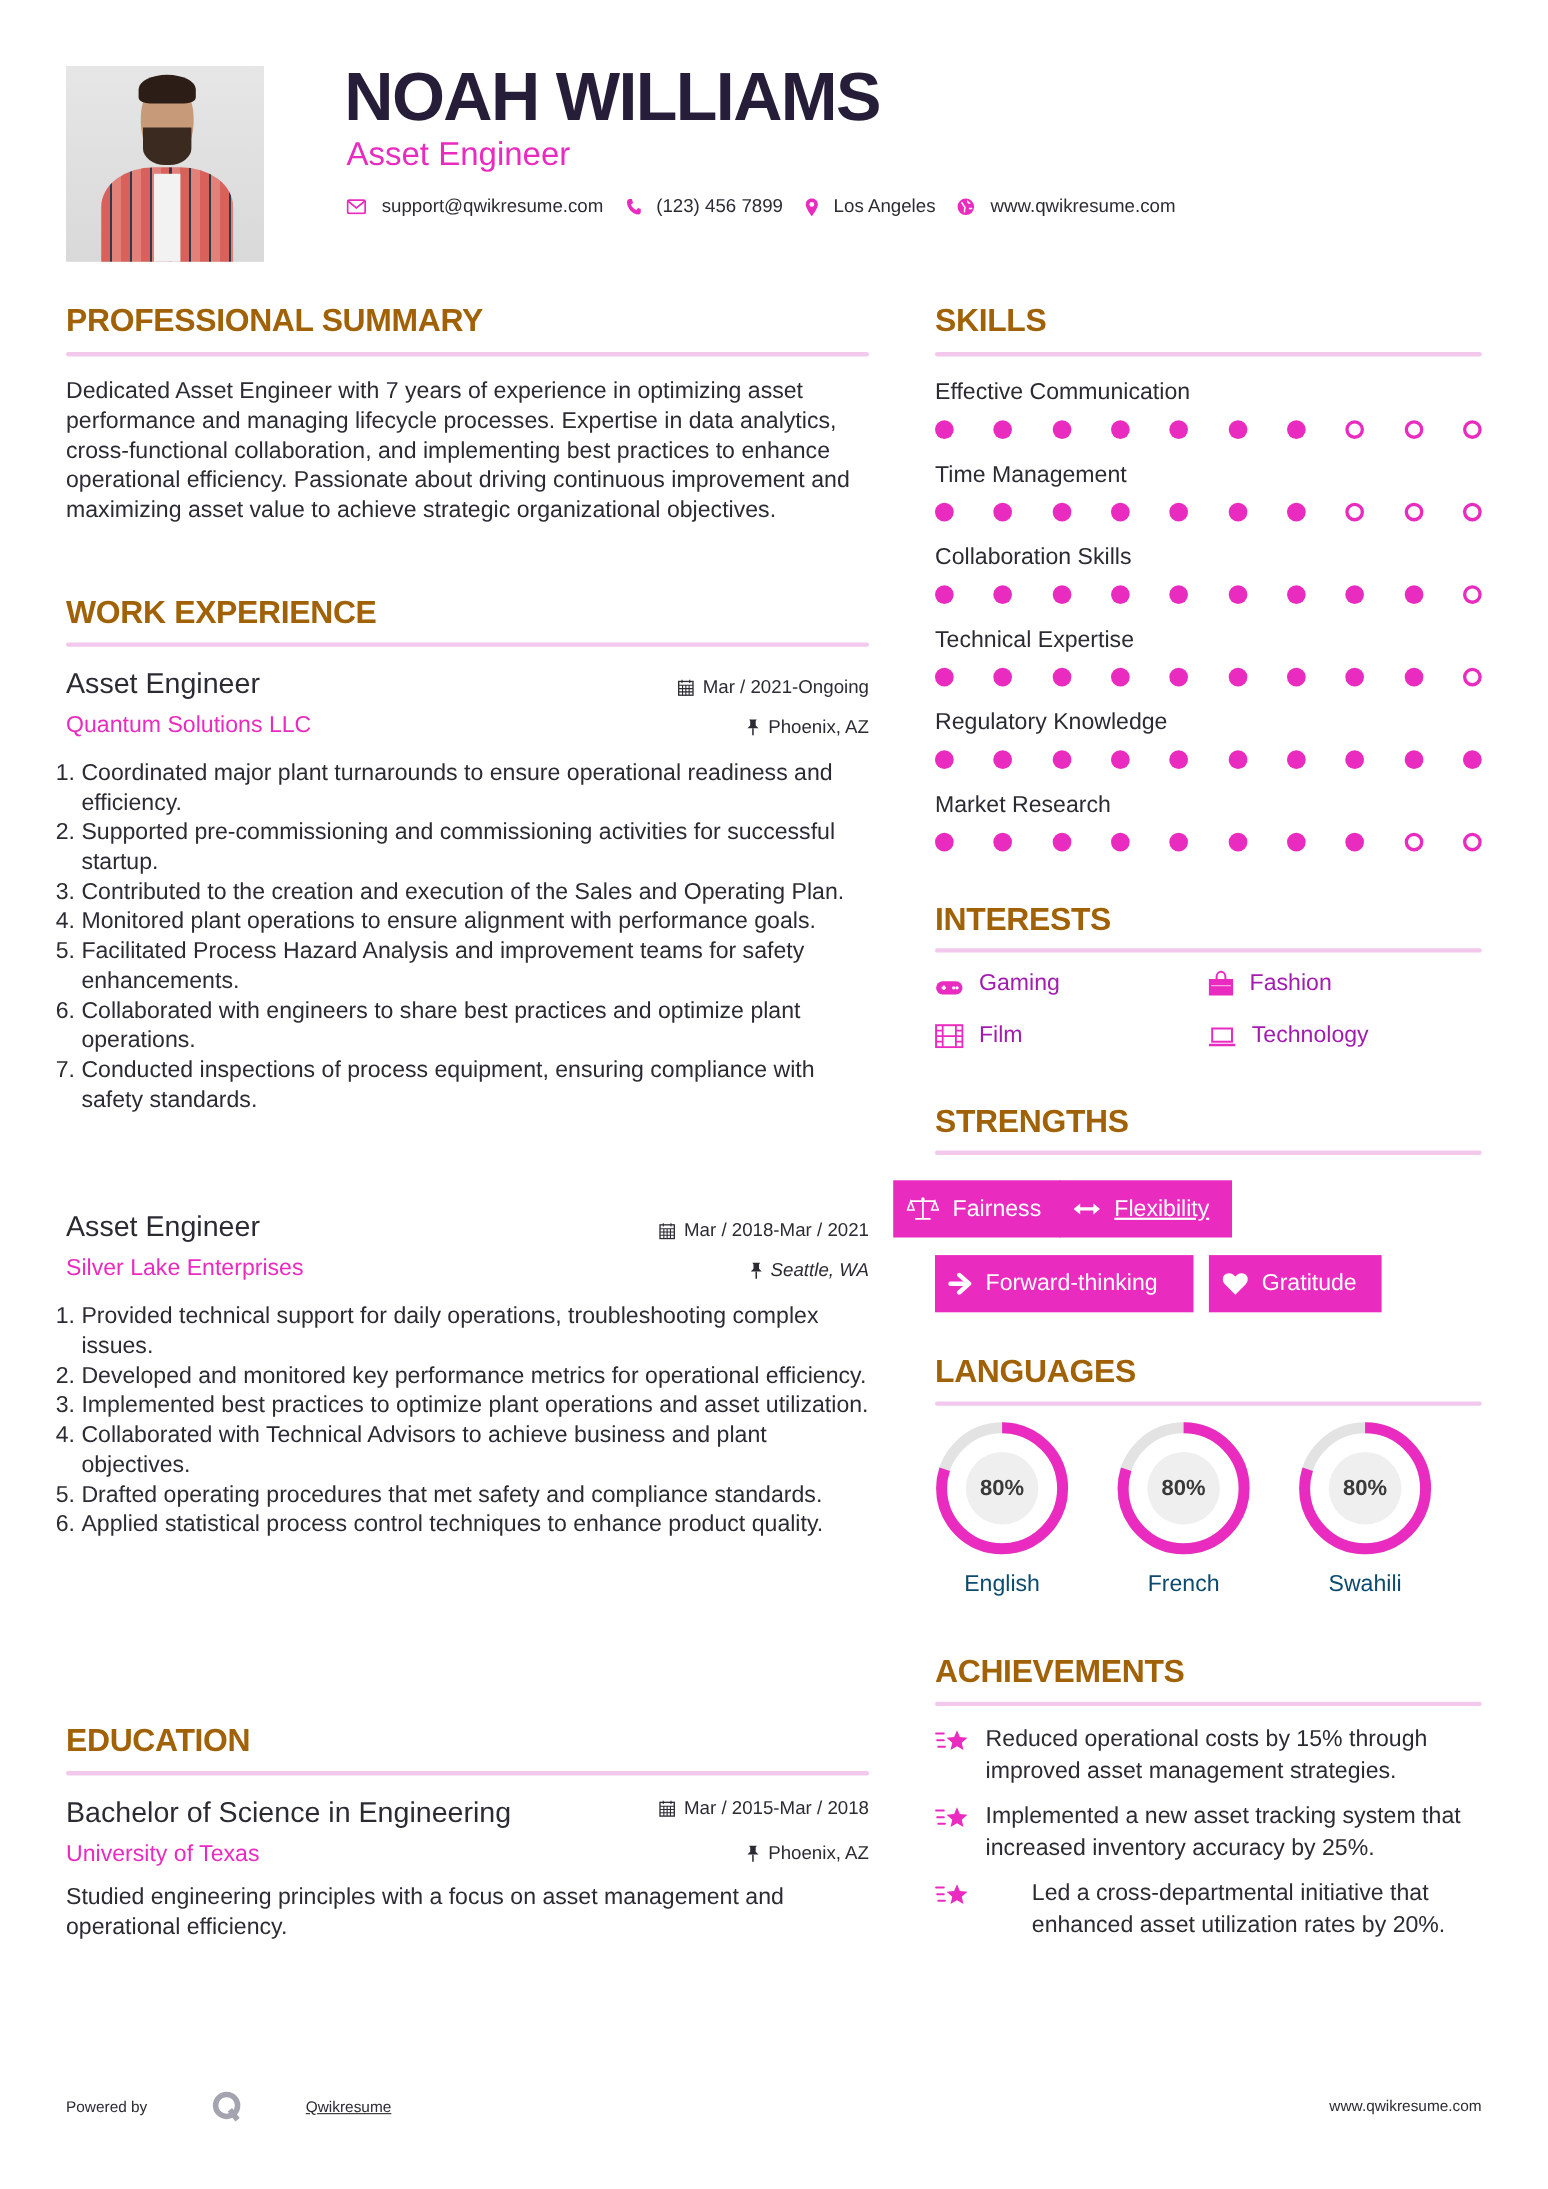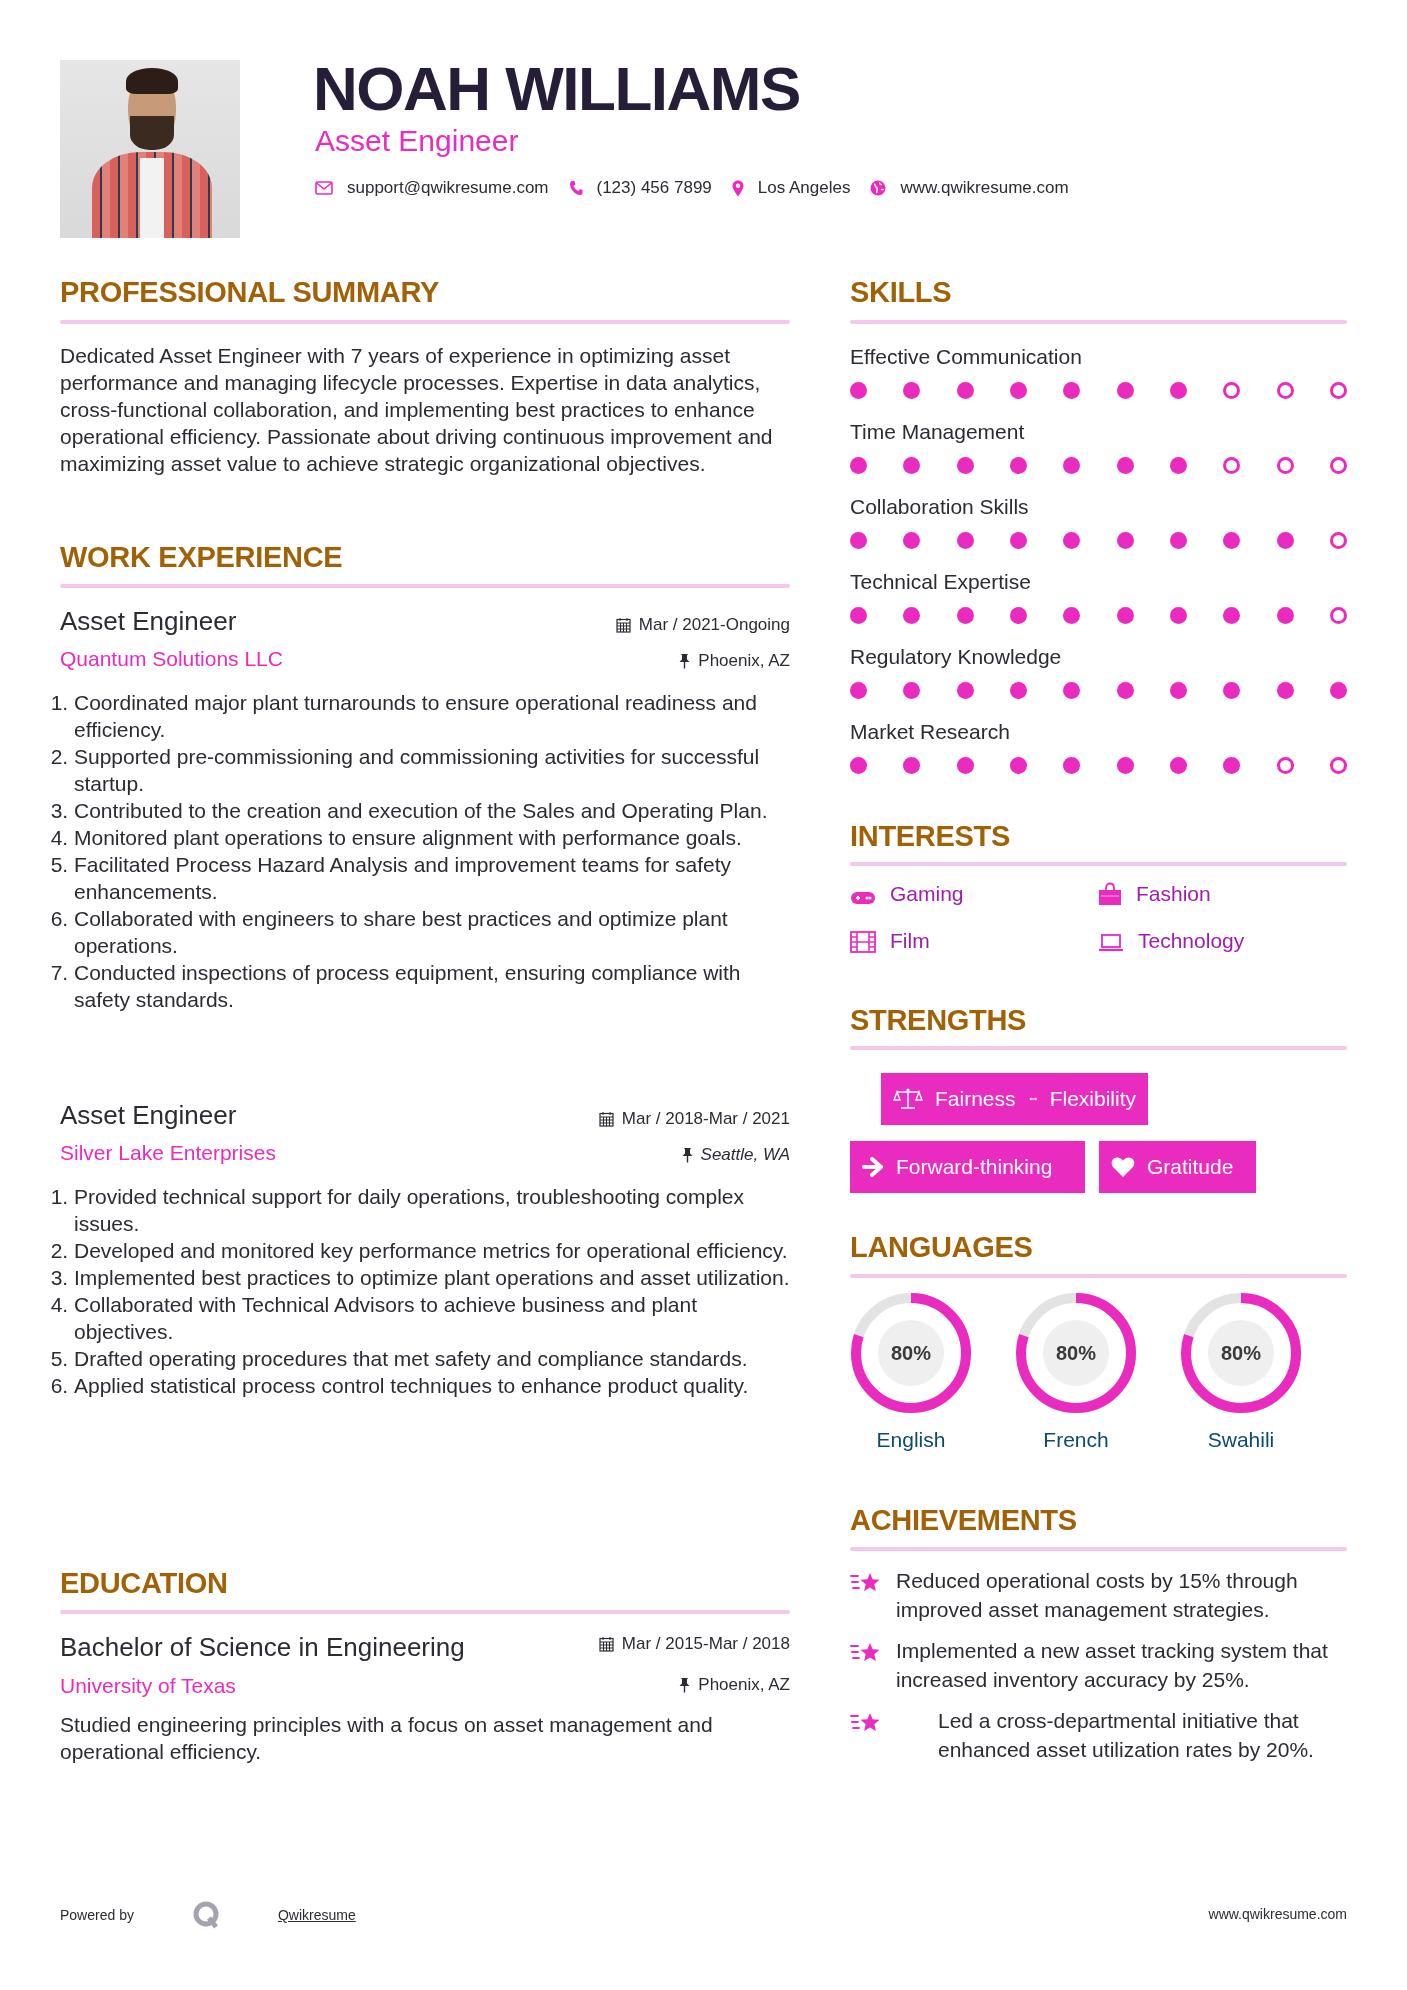--- a/index.html
+++ b/index.html
@@ -310,29 +310,29 @@
   <div class="interest" style="left:1098px; top:929px;">
     <svg width="26" height="20" viewBox="0 0 26 20">
         <rect x="4" y="2" width="18" height="12" fill="none" stroke="#ea2bbf" stroke-width="1.8"></rect>
         <path d="M1 17 H25" stroke="#ea2bbf" stroke-width="2.2"></path>
       </svg>
     <span>Technology</span>
   </div>
 
   <div class="sec-title" style="left:850px; top:1004px;">STRENGTHS</div>
   <div class="sec-line" style="left:850px; top:1046px; width:497px;"></div>
-  <div class="chip" style="left:881px; top:1073px; width:152px;">
+  <div class="chip" style="left:812px; top:1073px; width:152px;">
     <svg width="30" height="24" viewBox="0 0 30 24">
         <path d="M15 2 V21 M8 21 H22 M4 5 H26" stroke="#fff" stroke-width="1.6" fill="none"></path>
         <path d="M4 5 L1 13 H7 Z M26 5 L23 13 H29 Z" stroke="#fff" stroke-width="1.4" fill="none"></path>
         <circle cx="15" cy="3" r="1.6" fill="#fff"></circle>
       </svg>
     <span>Fairness</span>
   </div>
-  <div class="chip" style="left:1017px; top:1073px; width:131px;">
+  <div class="chip" style="left:963px; top:1073px; width:157px;text-decoration:underline;">
     <svg width="26" height="14" viewBox="0 0 26 14">
         <path d="M4 7 H22" stroke="#fff" stroke-width="3"></path>
         <path d="M1 7 L7 2 V12 Z M25 7 L19 2 V12 Z" fill="#fff"></path>
       </svg>
     <span>Flexibility</span>
   </div>
   <div class="chip" style="left:850px; top:1141px; width:235px;">
     <svg width="22" height="20" viewBox="0 0 22 20">
         <path d="M2 10 H16" stroke="#fff" stroke-width="4" stroke-linecap="round"></path>
         <path d="M10 2 L19 10 L10 18" stroke="#fff" stroke-width="4" fill="none" stroke-linecap="round" stroke-linejoin="round"></path>

